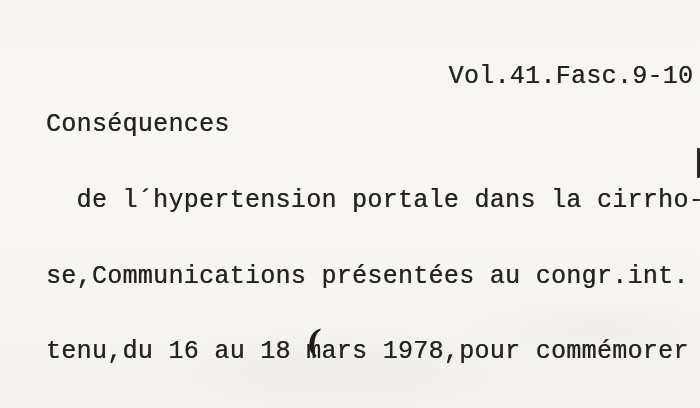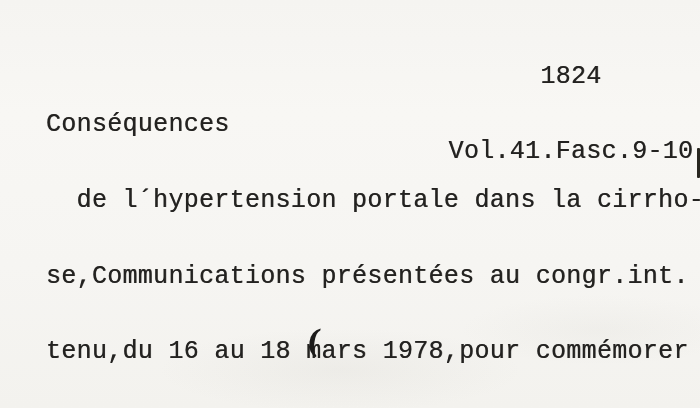--- a/index.html
+++ b/index.html
@@ -55,21 +55,20 @@
     background: #28261f;
     border-radius: 1px;
   }
 </style>
 </head>
 <body>
 
 <div class="card">
 
   <div class="corner ink">
-    <div class="accession">1824</div>
     <div class="volume">Vol.41.Fasc.9-10</div>
   </div>
 
   <div class="body-block ink">
     <div class="line">Conséquences</div>
     <div class="line">  de l´hypertension portale dans la cirrho-</div>
     <div class="line">se,Communications présentées au congr.int.</div>
     <div class="line">tenu,du 16 au 18 mars 1978,pour commémorer</div>
     
     

